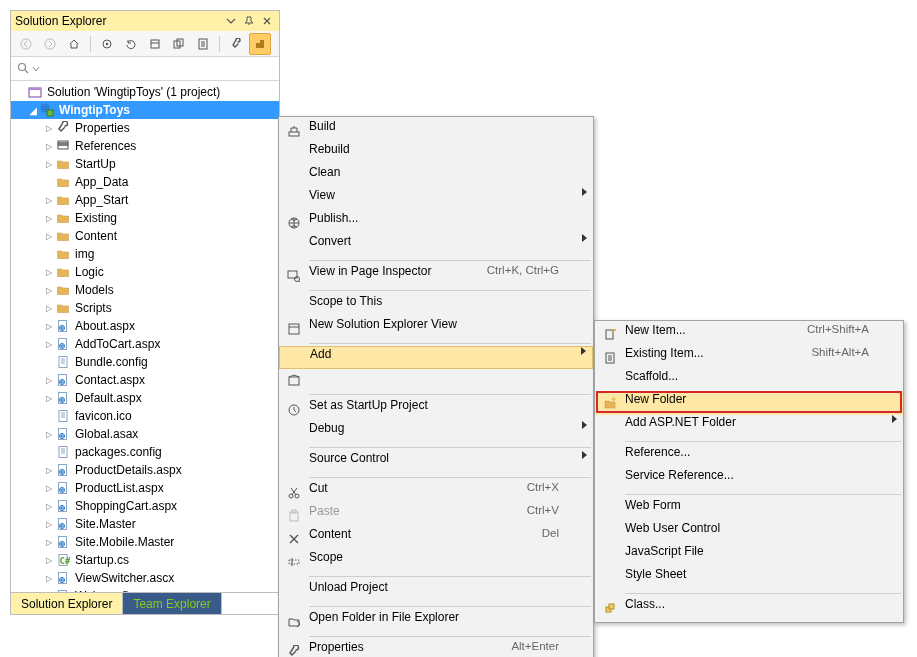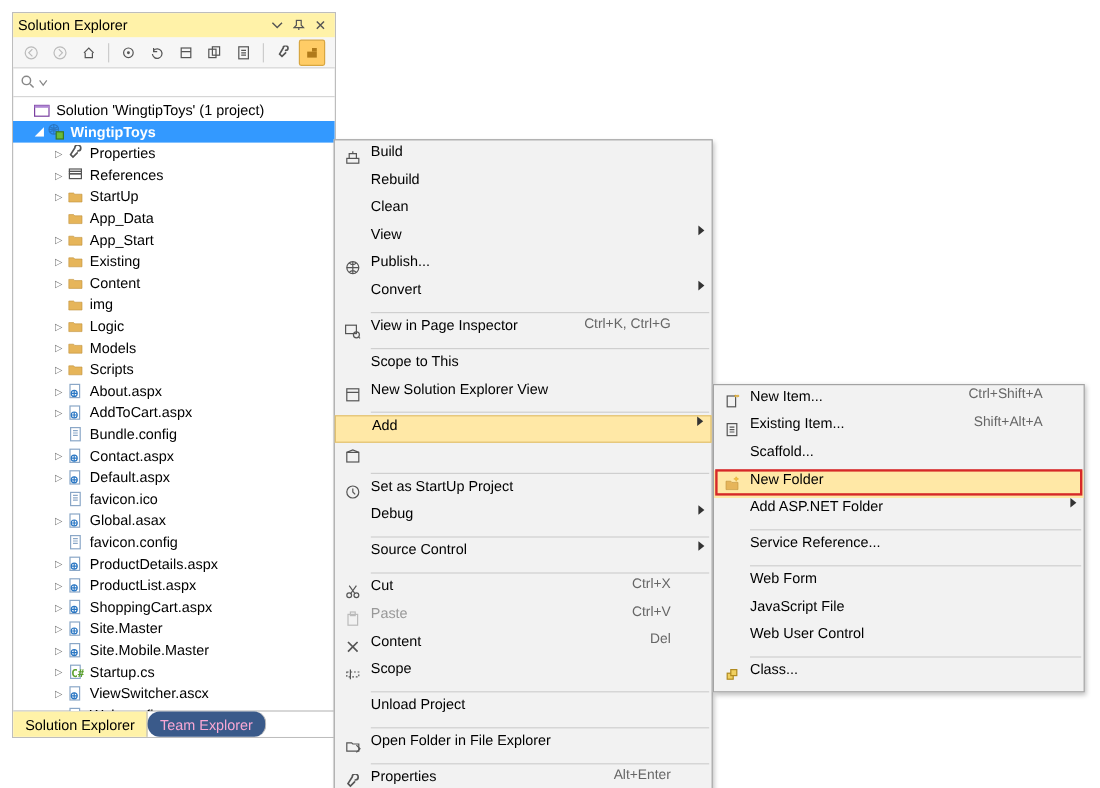--- a/index.html
+++ b/index.html
@@ -110,21 +110,21 @@
     background: #fff;
     border-top: 1px solid #bdbdbd;
   }
   .tab {
     padding: 2px 10px;
     font-size: 12px;
     display: flex; align-items: center;
     border-right: 1px solid #bdbdbd;
   }
   .tab.active { background: #fff2a8; }
-  .tab.inactive { background: #3a5a8a; color: #f9a8d4; border-radius: 10px; }
+  .tab.inactive { background: #3a5a8a; color: #84cc16; }
 
   
   .menu {
     position: absolute;
     background: #f2f2f2;
     border: 1px solid #a3a3a3;
     box-shadow: 2px 2px 4px rgba(0,0,0,0.25);
     padding: 2px 0;
   }
   .menu .item {
@@ -482,21 +482,21 @@
           <span>Global.asax</span>
         </div>
         <div class="node" style="padding-left: 32px;">
           <span class="arrow none" style="font-size: 8px; color: rgb(119, 119, 119);">▷</span>
           <span class="ic">
             <svg width="14" height="14" viewBox="0 0 14 14">
               <rect class="file-ico-rect" x="3" y="1.5" width="8" height="11"></rect>
               <path d="M5 4h4M5 6h4M5 8h4" stroke="#8aa7c7"></path>
             </svg>
           </span>
-          <span>favicon.config</span>
+          <span>packages.config</span>
         </div>
         <div class="node" style="padding-left: 32px;">
           <span class="arrow" style="font-size: 8px; color: rgb(119, 119, 119);">▷</span>
           <span class="ic">
             <svg width="14" height="14" viewBox="0 0 14 14">
               <rect class="file-ico-rect" x="2.5" y="1.5" width="8" height="11"></rect>
               <circle cx="6" cy="9" r="2.5" class="globe"></circle>
               <path d="M3.5 9h5M6 6.5v5" class="globe"></path>
             </svg>
           </span>
@@ -788,34 +788,42 @@
     <span class="label">New Folder</span>
   </div>
   <div class="item">
       <span class="icon-col"></span>
       <span class="label">Add ASP.NET Folder</span>
       <span class="sub-arrow"></span>
     </div>
   <div class="sep"></div>
   <div class="item">
       <span class="icon-col"></span>
+      <span class="label">Reference...</span>
+    </div>
+  <div class="item">
+      <span class="icon-col"></span>
       <span class="label">Service Reference...</span>
     </div>
   <div class="sep"></div>
   <div class="item">
       <span class="icon-col"></span>
       <span class="label">Web Form</span>
     </div>
   <div class="item">
       <span class="icon-col"></span>
+      <span class="label">Web User Control</span>
+    </div>
+  <div class="item">
+      <span class="icon-col"></span>
       <span class="label">JavaScript File</span>
     </div>
   <div class="item">
       <span class="icon-col"></span>
-      <span class="label">Web User Control</span>
+      <span class="label">Style Sheet</span>
     </div>
   <div class="sep"></div>
   <div class="item">
     <span class="icon-col">
         <svg width="14" height="14" viewBox="0 0 14 14">
           <rect x="3" y="5" width="5" height="5" fill="#f0d060" stroke="#b08a20"></rect>
           <rect x="6" y="2" width="5" height="5" fill="#f0d060" stroke="#b08a20"></rect>
         </svg>
       </span>
     <span class="label">Class...</span>

